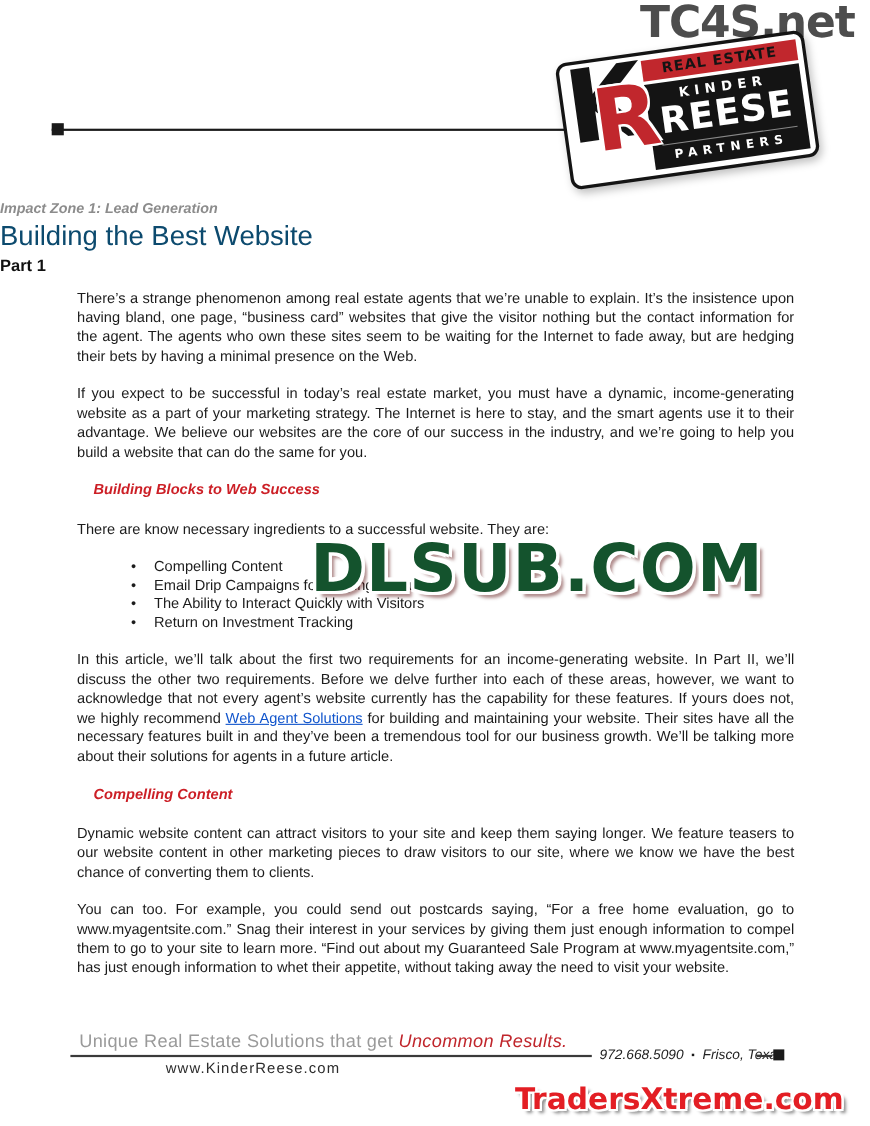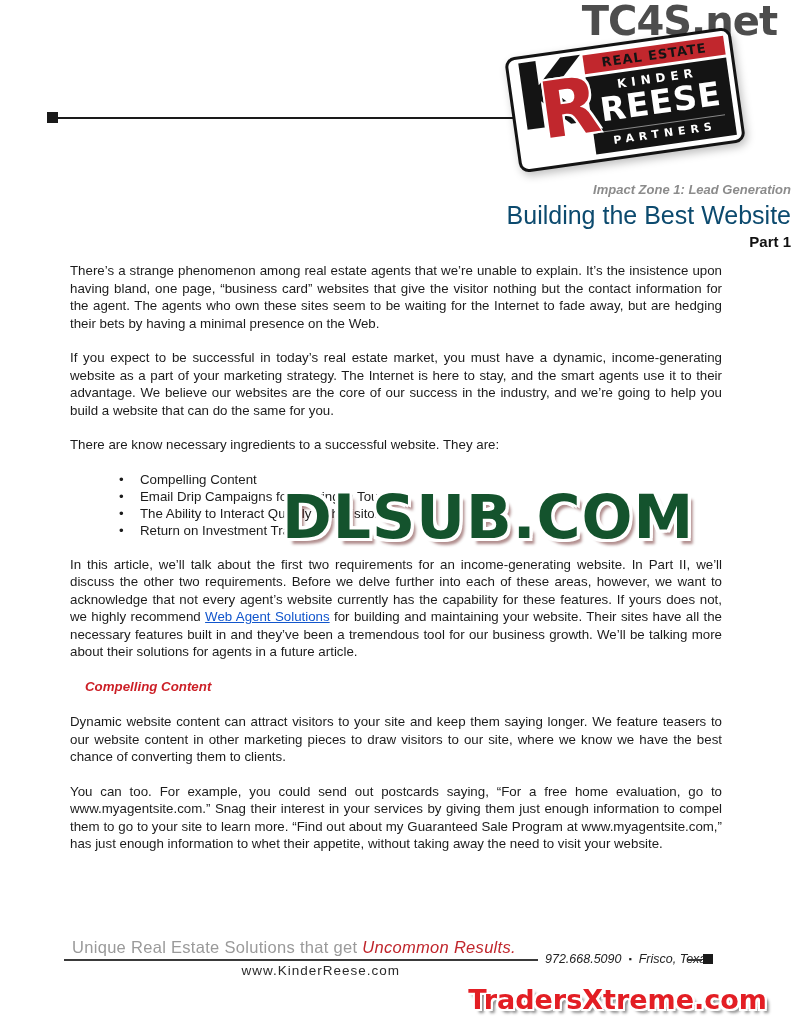--- a/index.html
+++ b/index.html
@@ -74,21 +74,21 @@
   }
   .logo-black { background: #141414; color: #ffffff; text-align: center; padding: 4px 0 5px; flex: 1; }
   .logo-kinder { font-size: 12px; letter-spacing: 5px; font-weight: bold; }
   .logo-reese { font-size: 33px; font-weight: bold; letter-spacing: 1px; line-height: 1.05; }
   .logo-partners {
     font-size: 11px; letter-spacing: 5px; font-weight: bold;
     margin: 3px auto 0; border-top: 1px solid #888; padding-top: 3px; width: 88%;
   }
 
   
-  .heading-block { position: absolute; left: 0; right: 0; top: 182px; text-align: right; }
+  .heading-block { position: absolute; left: 0; right: 0; top: 182px; text-align: left; }
   .impact-zone { color: #8c8c8c; font-weight: bold; font-style: italic; font-size: 13px; }
   .doc-title { color: #0c4a6e; font-weight: normal; font-size: 25px; margin-top: 4px; }
   .doc-subtitle { color: #111; font-weight: bold; font-size: 15px; margin-top: 3px; }
 
   
   .article {
     position: absolute;
     left: 70px; top: 262px; width: 652px;
     font-size: 13.3px; line-height: 17.5px;
     text-align: justify;
@@ -131,21 +131,21 @@
     position: absolute; left: 72px; top: 938px;
     font-size: 16.5px; color: #9a9a9a; letter-spacing: 0.3px; text-align: right;
   }
   .footer-tagline .accent { color: #c0262c; font-style: italic; }
   .footer-rule {
     position: absolute; left: 64px; top: 959px;
     width: 474px; height: 2px; background: #3a3a3a;
   }
   .footer-website {
     position: absolute; left: 60px; top: 963px; width: 340px;
-    text-align: right; font-size: 13.5px; color: #2b2b2b; letter-spacing: 1px;
+    text-align: center; font-size: 13.5px; color: #2b2b2b; letter-spacing: 1px;
   }
   .footer-contact {
     position: absolute; left: 545px; top: 952px;
     font-size: 12.5px; font-style: italic; color: #222;
     display: flex; align-items: center; gap: 7px;
   }
   .footer-sep { font-style: normal; font-size: 9px; color: #1a1a1a; }
   .footer-rule-right {
     position: absolute; left: 688px; top: 959px;
     width: 14px; height: 2px; background: #3a3a3a;
@@ -185,20 +185,21 @@
   <div class="heading-block">
     <div class="impact-zone">Impact Zone 1: Lead Generation</div>
     <div class="doc-title">Building the Best Website</div>
     <div class="doc-subtitle">Part 1</div>
   </div>
 
   <div class="article">
     <p>There’s a strange phenomenon among real estate agents that we’re unable to explain. It’s the insistence upon having bland, one page, “business card” websites that give the visitor nothing but the contact information for the agent. The agents who own these sites seem to be waiting for the Internet to fade away, but are hedging their bets by having a minimal presence on the Web.</p>
     <p>If you expect to be successful in today’s real estate market, you must have a dynamic, income-generating website as a part of your marketing strategy. The Internet is here to stay, and the smart agents use it to their advantage. We believe our websites are the core of our success in the industry, and we’re going to help you build a website that can do the same for you.</p>
 
+    <div class="section-heading">Building Blocks to Web Success</div>
 
     <p>There are know necessary ingredients to a successful website. They are:</p>
 
     <ul class="bullets">
       <li><span>Compelling Content</span></li>
       <li><span>Email Drip Campaigns for Staying in Touch</span></li>
       <li><span>The Ability to Interact Quickly with Visitors</span></li>
       <li><span>Return on Investment Tracking</span></li>
     </ul>
 

